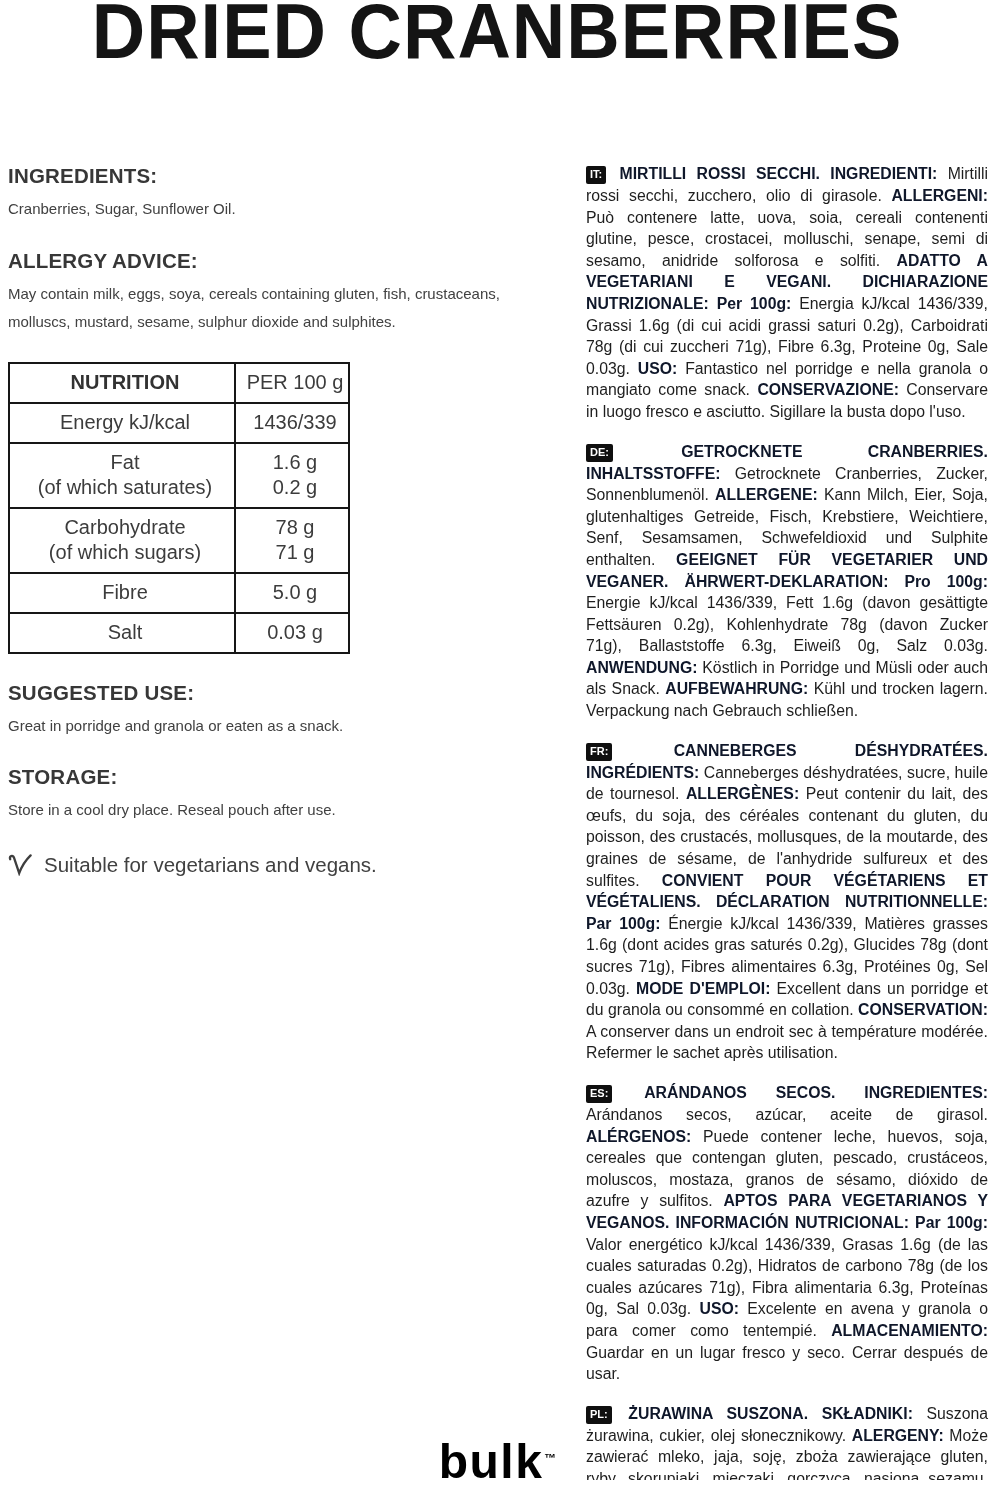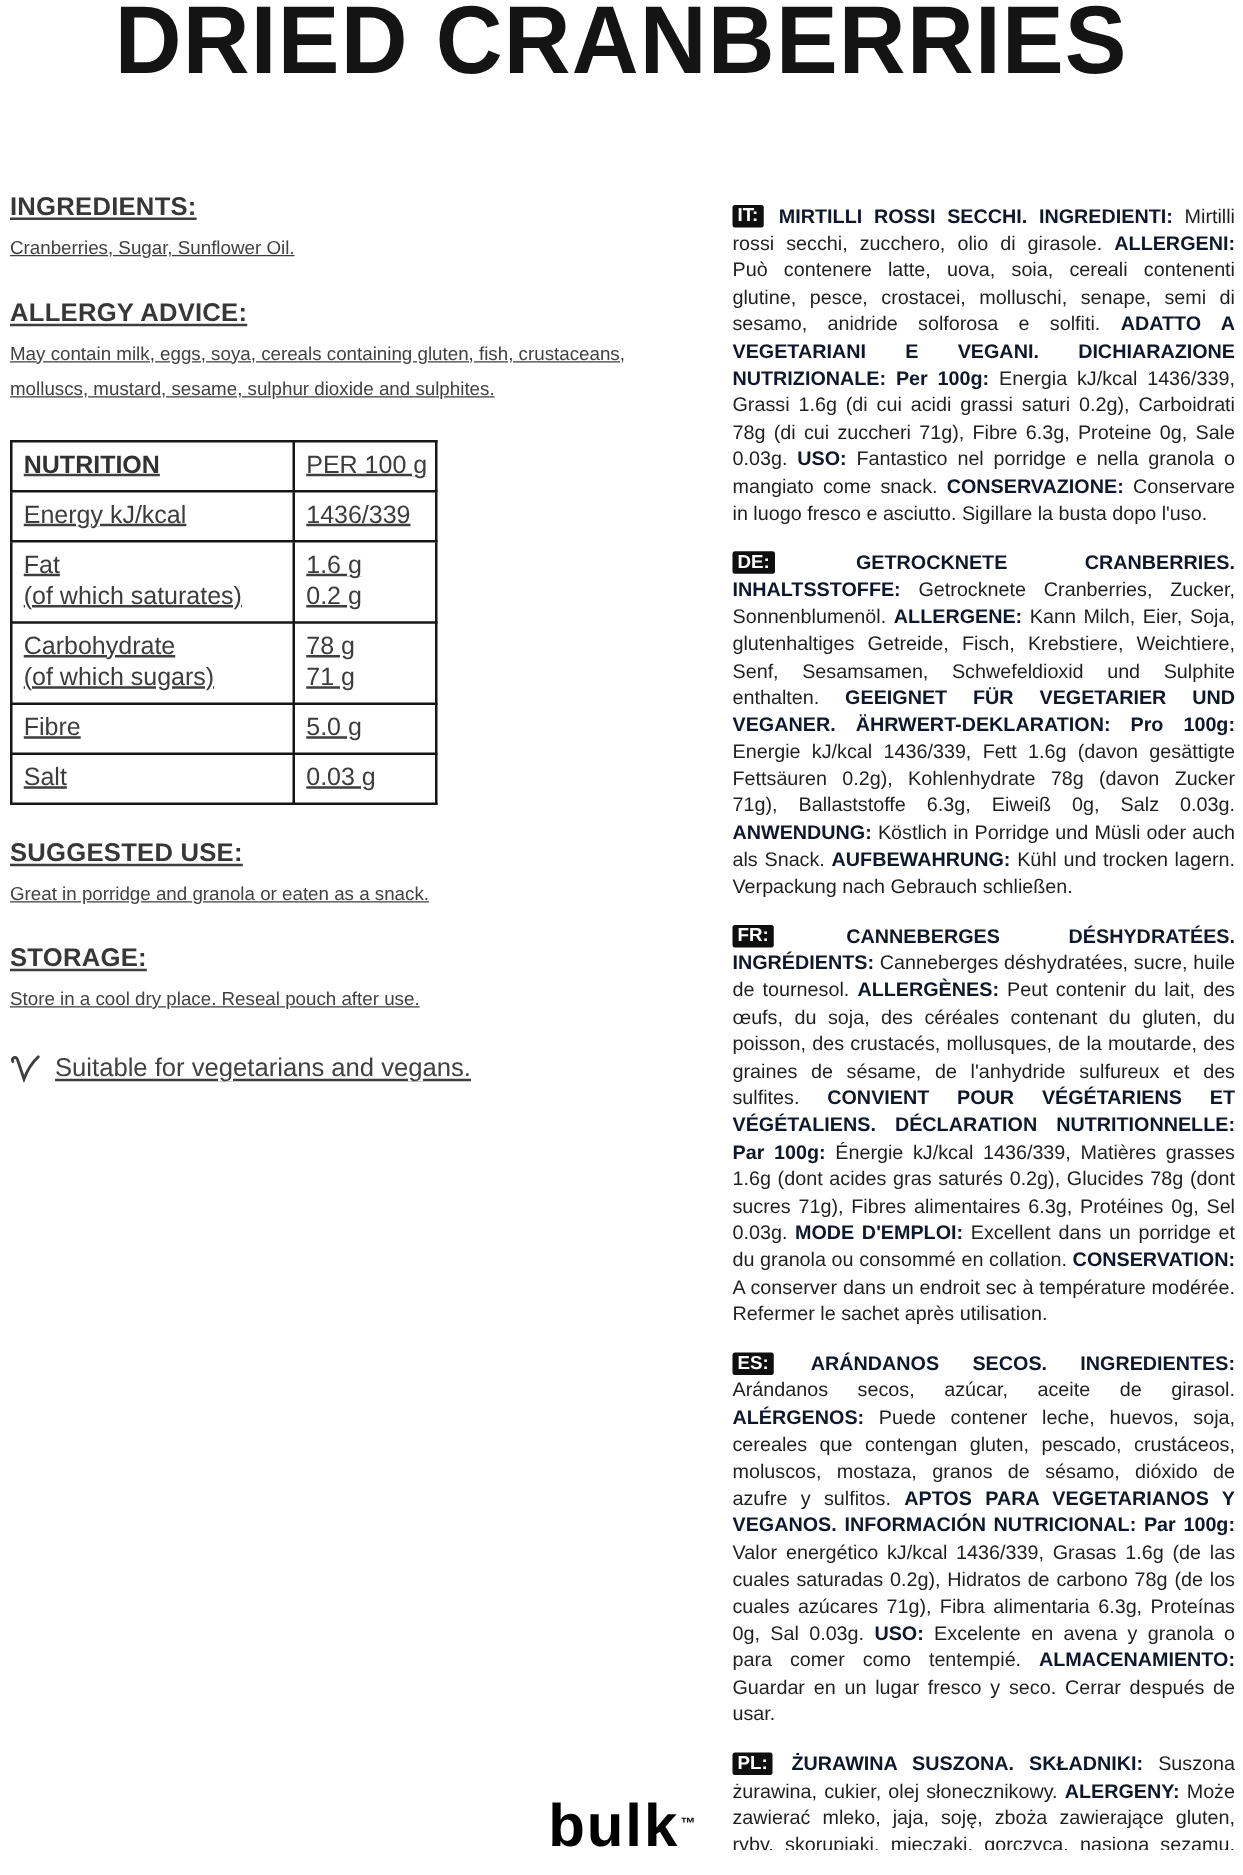--- a/index.html
+++ b/index.html
@@ -10,54 +10,54 @@
   }
   
   .title{
     position:absolute;top:-6px;left:0;width:100%;text-align:center;
     font-size:74px;line-height:74px;font-weight:800;letter-spacing:1px;
     color:#141414;transform:scaleY(1.04);transform-origin:top center;
     white-space:nowrap;
   }
   
   .left-col{
-    position:absolute;left:8px;top:154px;width:548px;color:#3e3e3e;text-decoration:underline;
+    position:absolute;left:8px;top:164px;width:548px;color:#3e3e3e;
   }
   .left-col h2{
     font-size:20.5px;font-weight:bold;color:#373737;margin:0 0 7px 0;
     letter-spacing:0.2px;
   }
   .left-col p{
     font-size:15px;line-height:28.5px;margin:0 0 25px 0;color:#414141;
   }
   table.nutrition{
     border-collapse:collapse;margin:5px 0 27px 0;width:342px;
   }
   table.nutrition td,table.nutrition th{
     border:2px solid #161616;font-size:20px;line-height:25px;
-    padding:6px 3px 7px 9px;text-align:left;vertical-align:top;color:#3c3c3c;
+    padding:6px 3px 7px 9px;text-align:center;vertical-align:top;color:#3c3c3c;
     font-weight:normal;
   }
   table.nutrition th:first-child{font-weight:bold;color:#323232;}
   table.nutrition td:first-child,table.nutrition th:first-child{width:212px;}
   .veg-line{
     display:flex;align-items:center;gap:11px;font-size:20.5px;color:#414141;
     margin-top:28px;
   }
   .veg-line svg{flex:0 0 auto;display:block;}
   
   .right-col{
     position:absolute;left:586px;top:163px;width:402px;
     font-size:15.8px;line-height:21.6px;color:#1e1e1e;text-align:justify;
   }
   .lang-block{margin:0 0 18px 0;}
   .lang-block b{font-weight:bold;color:#0f172a;}
   .badge{
     display:inline-block;background:#0f0f0f;color:#ffffff;font-weight:bold;
-    font-size:15px;line-height:15px;padding:1px 4px 2px 4px;border-radius:2px;
+    font-size:11px;line-height:15px;padding:1px 4px 2px 4px;border-radius:2px;
     margin-right:3px;position:relative;top:-1px;white-space:nowrap;
   }
   
   .footer-logo{
     position:absolute;left:0;top:1438px;width:100%;text-align:center;
     font-size:48px;font-weight:bold;letter-spacing:1.5px;color:#000000;
     line-height:48px;
   }
   .footer-logo .tm{
     font-size:12px;font-weight:bold;vertical-align:top;position:relative;

